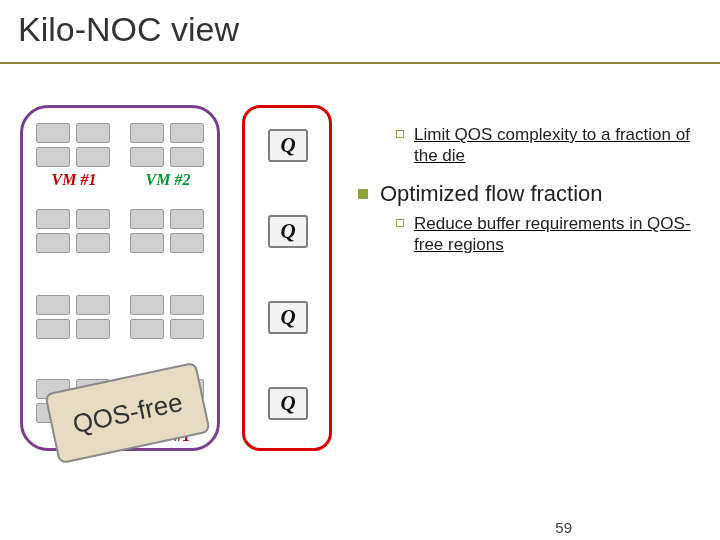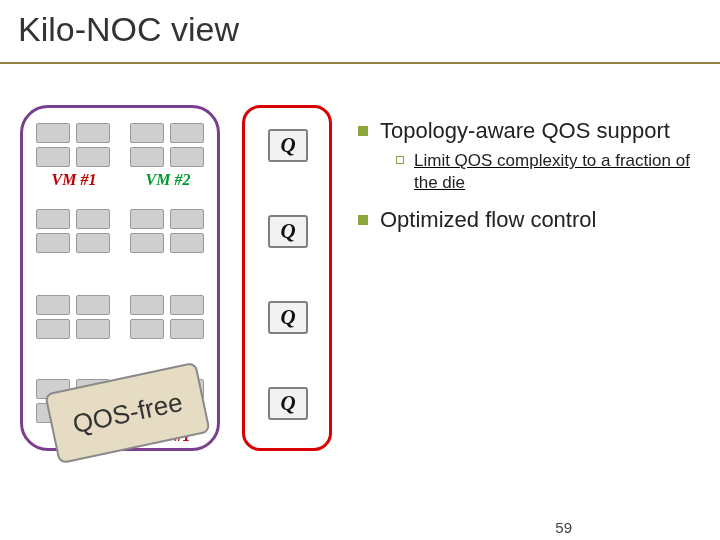--- a/index.html
+++ b/index.html
@@ -161,29 +161,29 @@
         <div class="tile d"></div>
       </div>
       <div class="vm-label vm-red">VM #1</div>
     </div>
     <div class="q-box" style="left:248px; top:282px;">Q</div>
 
     <div class="sticker">QOS-free</div>
   </div>
 
   <div class="content">
-    <div class="bul1">
-      <div class="sq"></div>
-      <div class="bul1-text">Topology-aware QOS support</div>
-    </div>
     <div class="bul2">
       <div class="sqh"></div>
       <div class="bul2-text">Limit QOS complexity to a fraction of the die</div>
     </div>
 
     <div class="bul1">
       <div class="sq"></div>
-      <div class="bul1-text">Optimized flow control</div>
+      <div class="bul1-text">Optimized flow fraction</div>
+    </div>
+    <div class="bul2">
+      <div class="sqh"></div>
+      <div class="bul2-text">Reduce buffer requirements in QOS-free regions</div>
     </div>
   </div>
 
   <div class="page-num">59</div>
 </div>
 
 </body></html>

